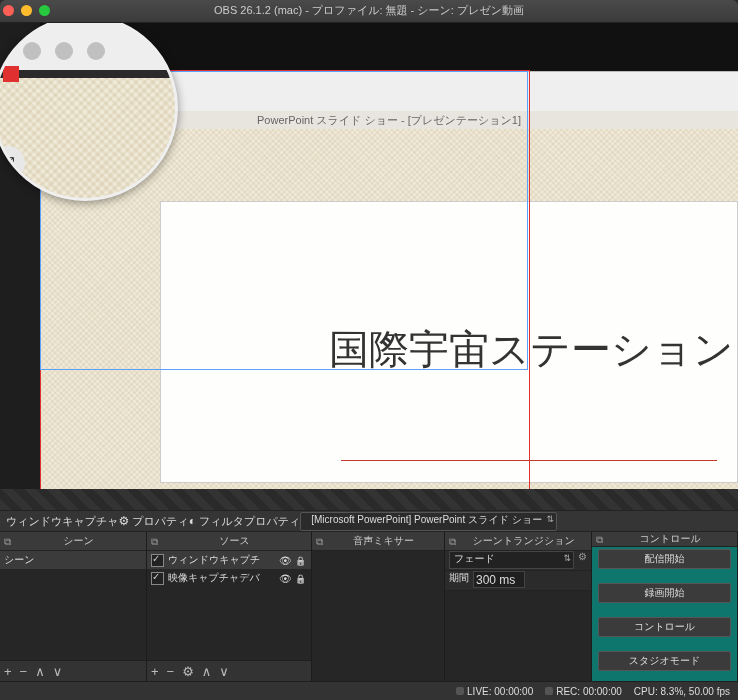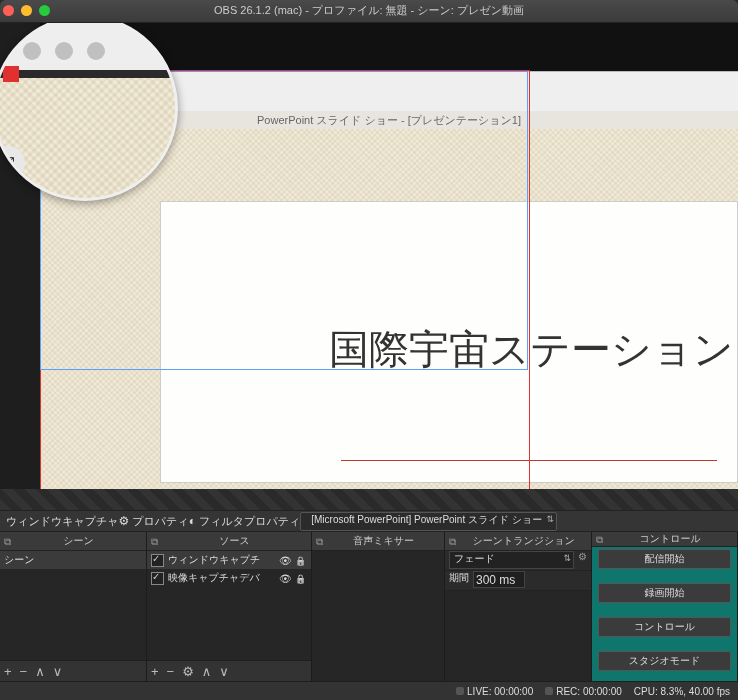--- a/index.html
+++ b/index.html
@@ -214,16 +214,16 @@
         <div class="cbtn">スタジオモード</div>
         <div class="cbtn">設定</div>
       </div>
     </div>
 
   </div>
 
   <div class="status">
     <span><span class="d"></span><span>LIVE: 00:00:00</span></span>
     <span><span class="d"></span><span>REC: 00:00:00</span></span>
-    <span>CPU: 8.3%, 40.00 fps</span>
+    <span>CPU: 8.3%, 50.00 fps</span>
   </div>
 
 </div>
 
 </body></html>

